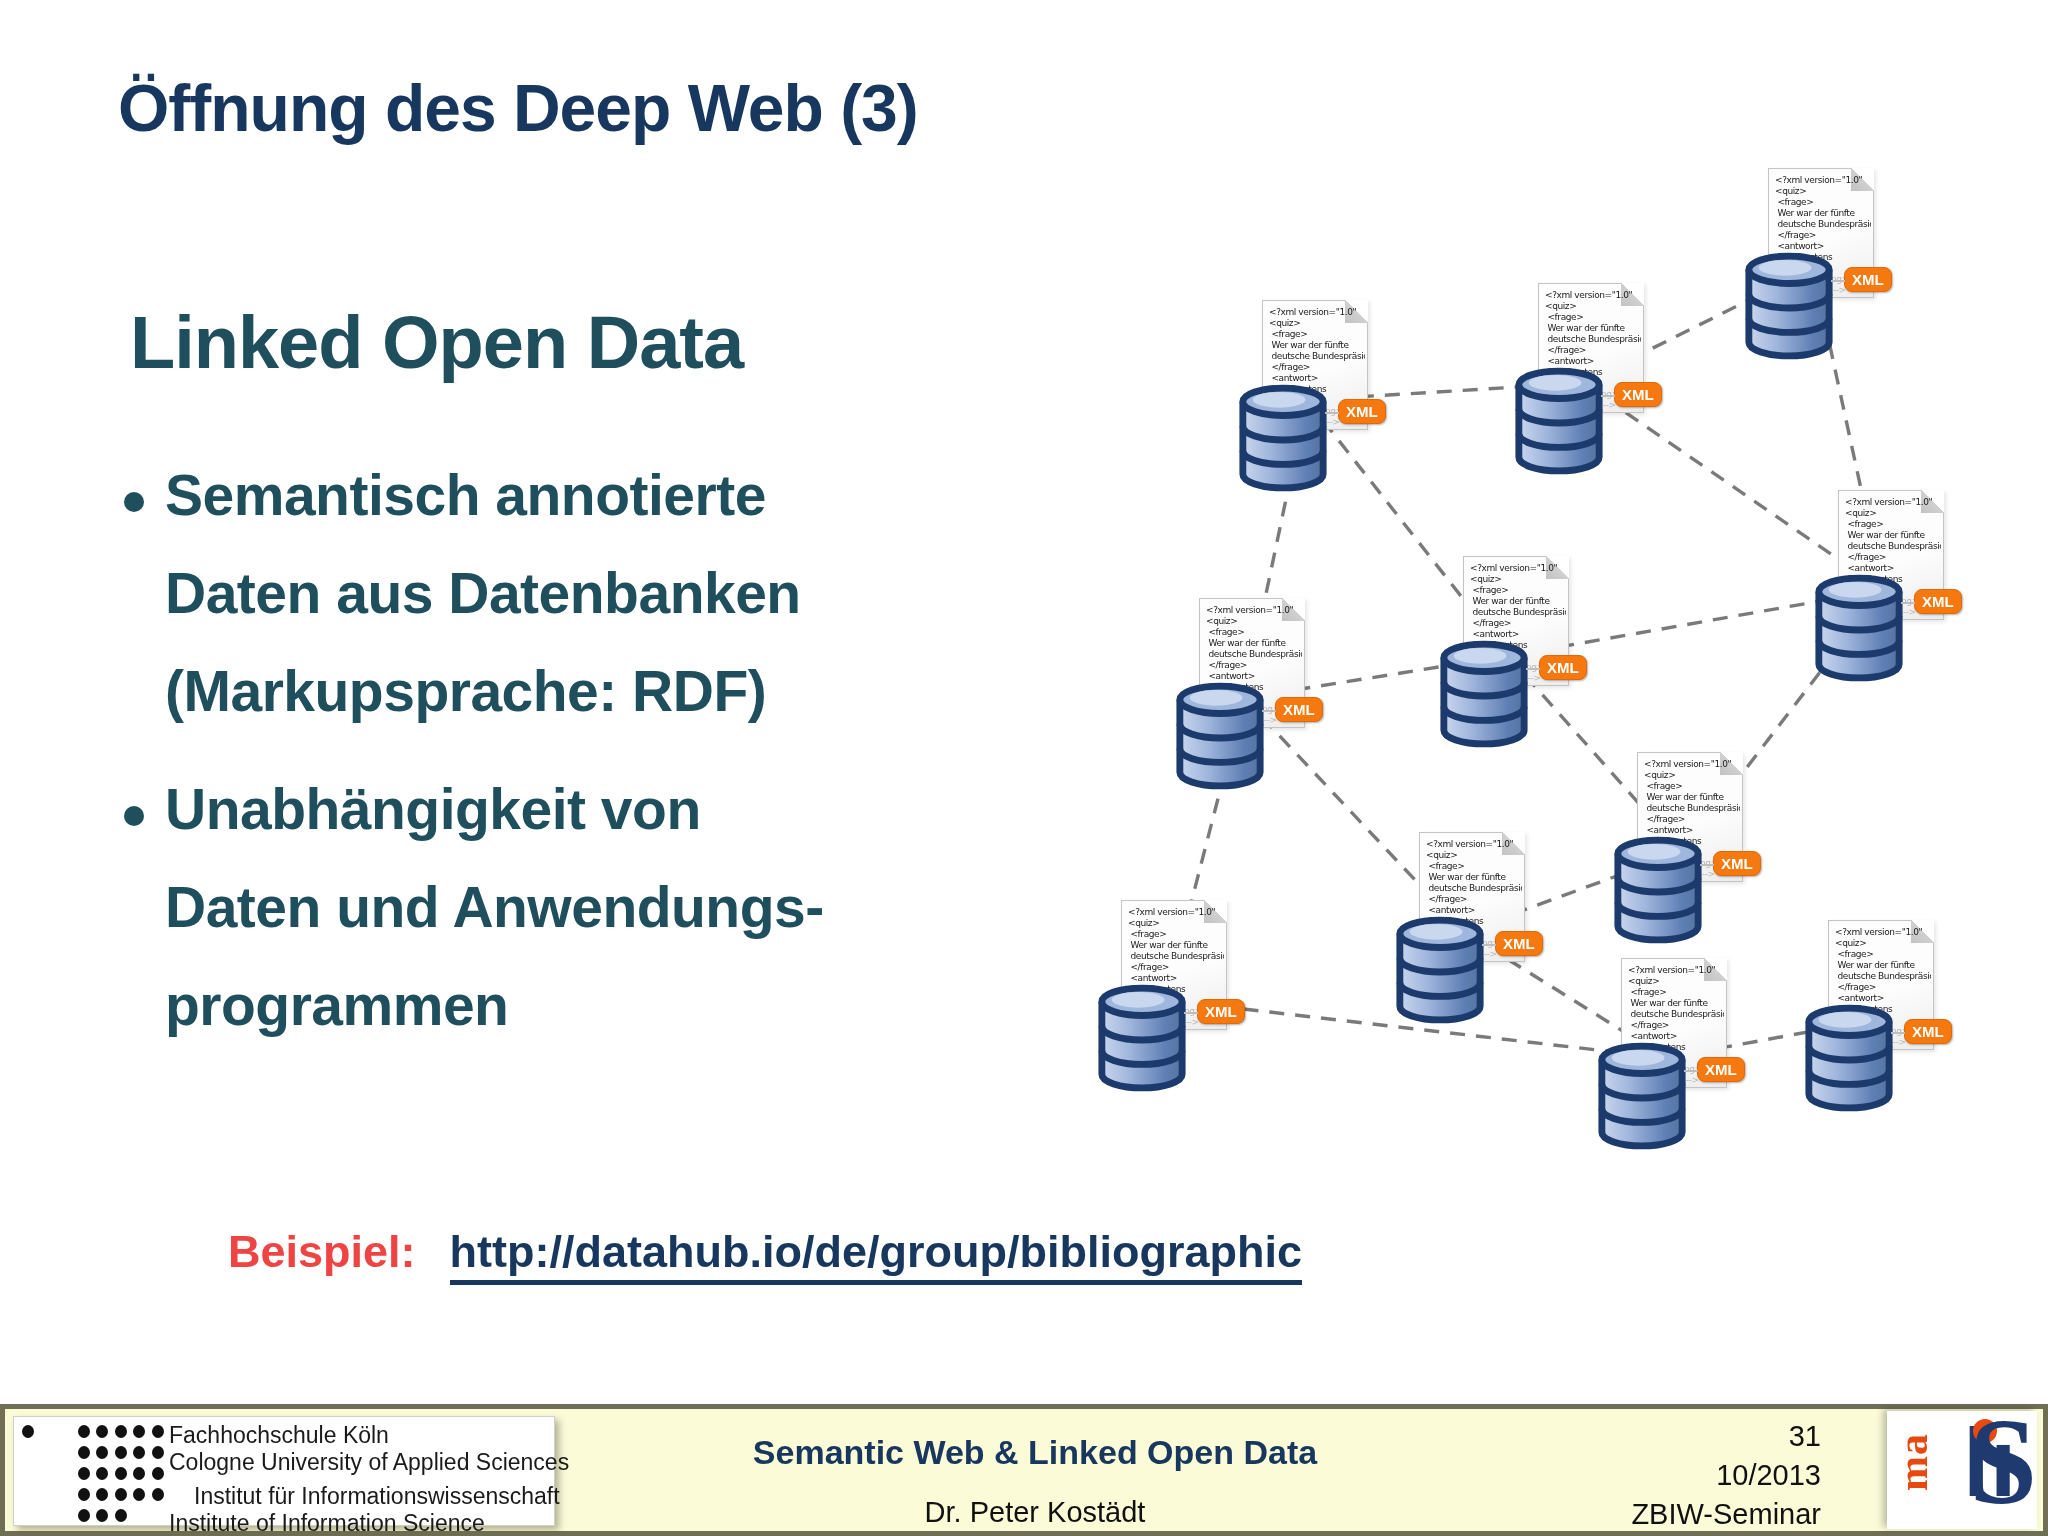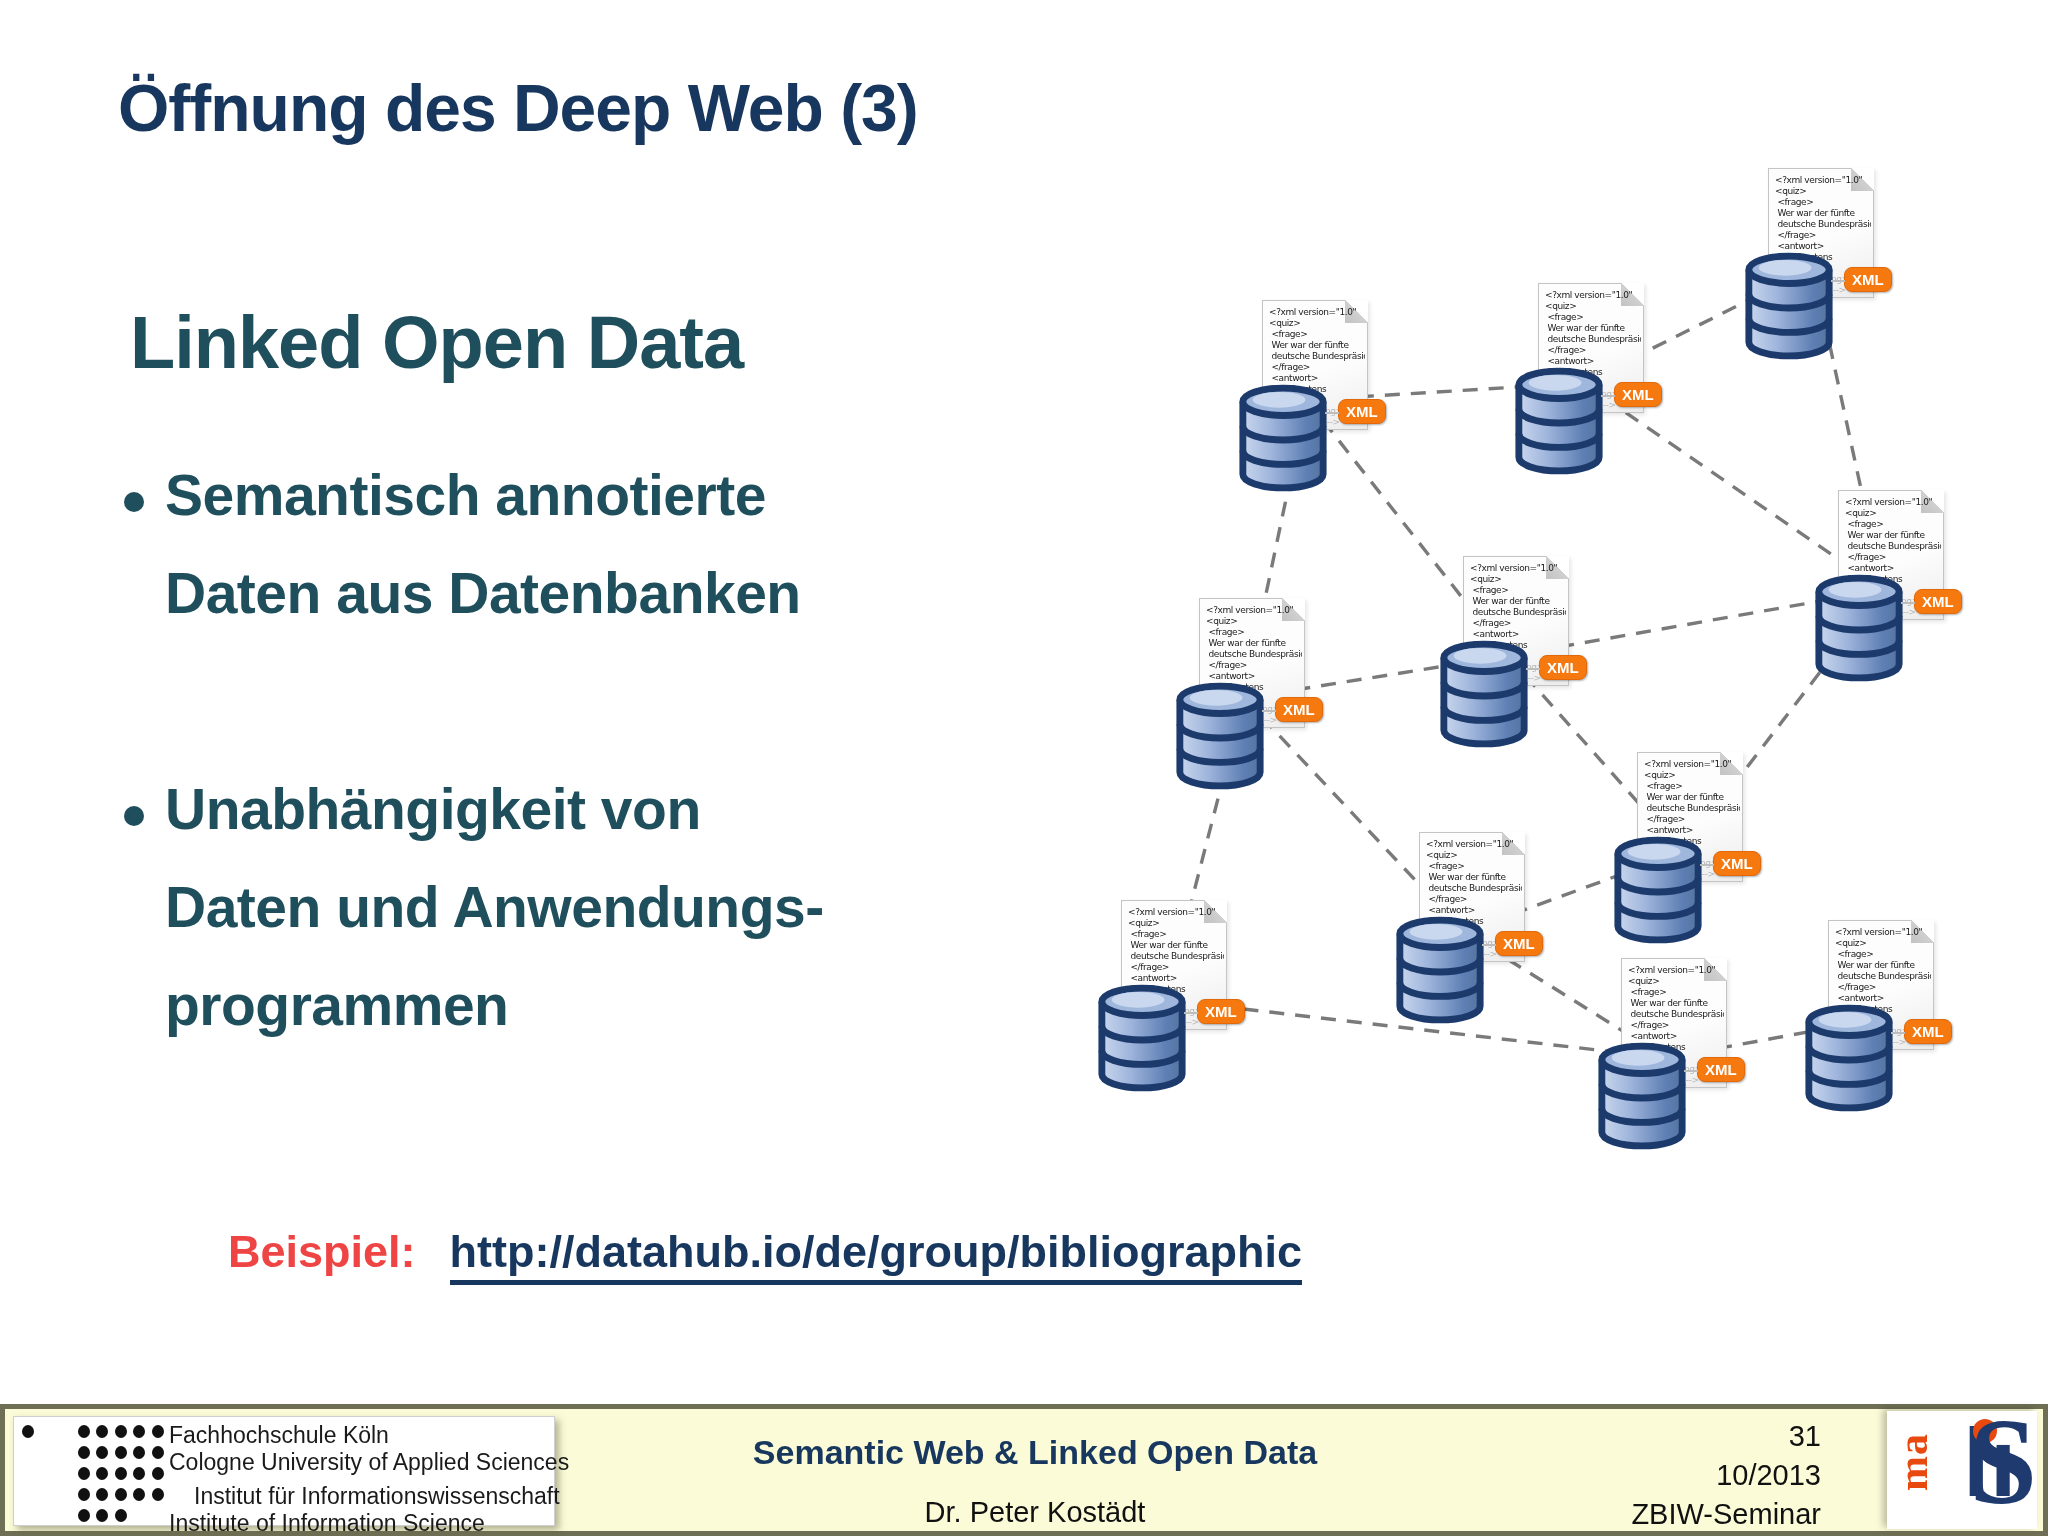--- a/index.html
+++ b/index.html
@@ -366,20 +366,21 @@
         <span class="badge">XML</span>
       </div>
     </div>
 
   <div class="title">Öffnung des Deep Web (3)</div>
   <div class="subtitle">Linked Open Data</div>
 
   <span class="bullet-marker" style="left:124px;top:492px;"></span>
   <div class="bullet-line" style="left:165px;top:462px;">Semantisch annotierte</div>
   <div class="bullet-line" style="left:165px;top:560px;">Daten aus Datenbanken</div>
+  <div class="bullet-line" style="left:165px;top:658px;">(Markupsprache: RDF)</div>
 
   <span class="bullet-marker" style="left:124px;top:806px;"></span>
   <div class="bullet-line" style="left:165px;top:776px;text-align:center;">Unabhängigkeit von</div>
   <div class="bullet-line" style="left:165px;top:874px;">Daten und Anwendungs-</div>
   <div class="bullet-line" style="left:165px;top:972px;">programmen</div>
 
   <div class="example">
     <span class="lbl">Beispiel:</span><a href="#">http://datahub.io/de/group/bibliographic</a>
   </div>
 

